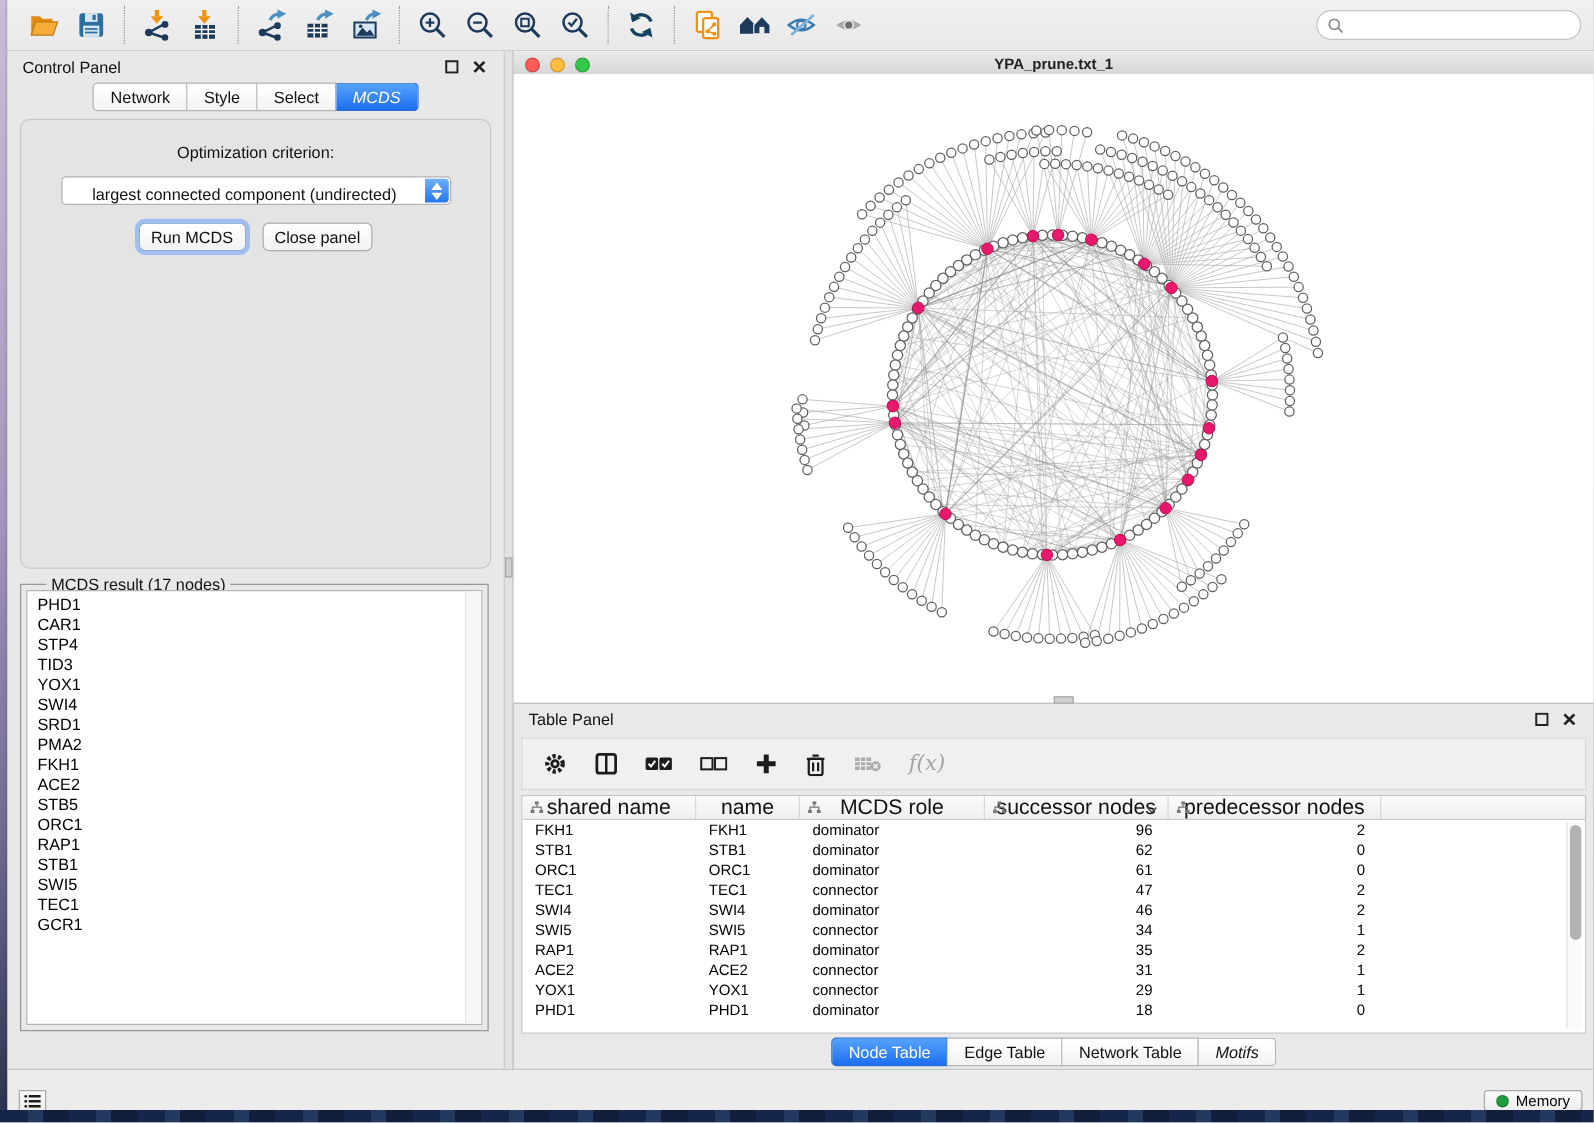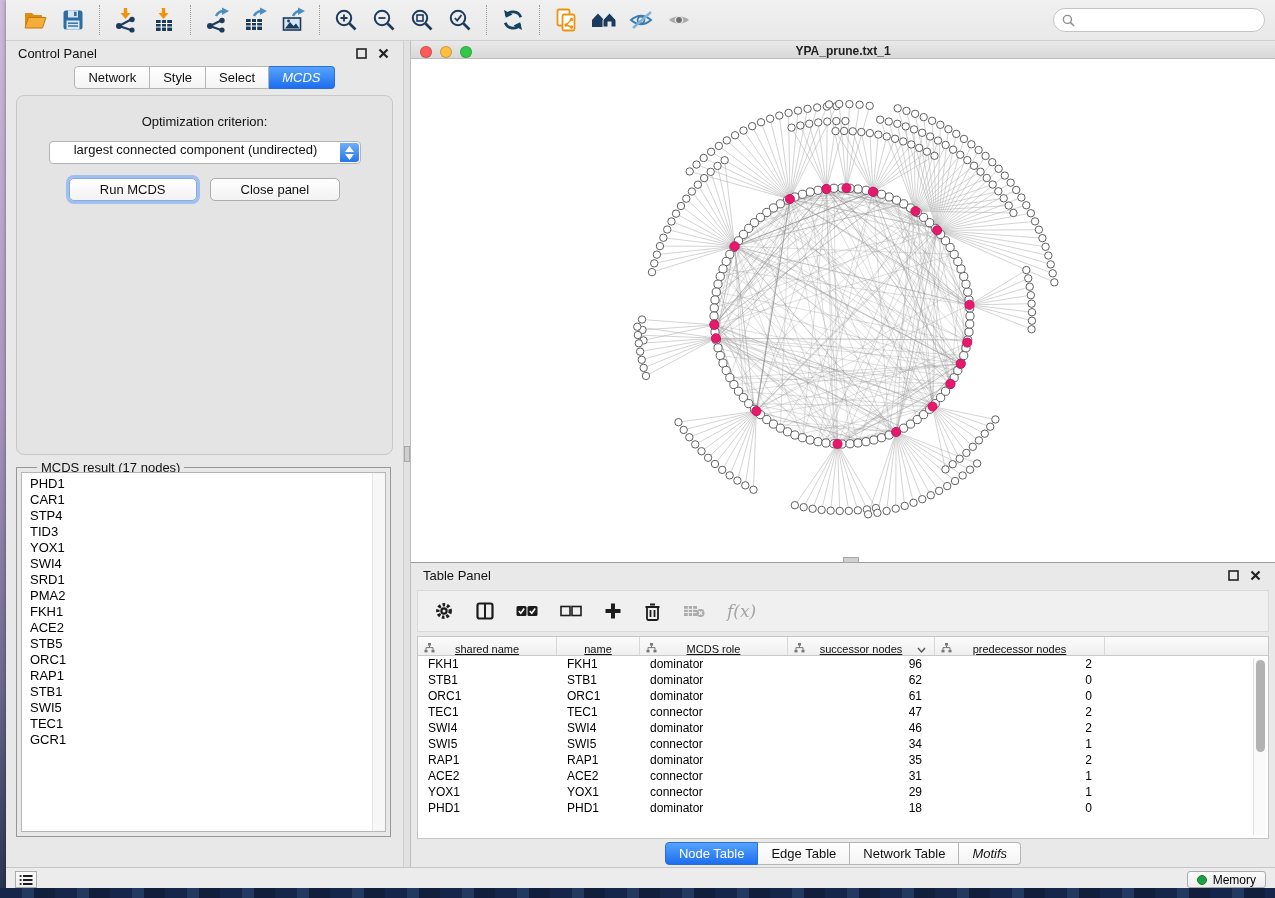--- a/index.html
+++ b/index.html
@@ -31,29 +31,29 @@
   .seg { display:flex; justify-content:center; }
   .seg .tab { background:linear-gradient(#ffffff,#f3f3f3); border:1px solid #b5b5b5; border-left:none;
               padding:3px 13px; font-size:13px; color:#111; }
   .seg .tab:first-child { border-left:1px solid #b5b5b5; border-radius:4px 0 0 4px; }
   .seg .tab:last-child { border-radius:0 4px 4px 0;font-style:italic; }
   .seg .tab.active { background:linear-gradient(#56a3fc,#1d6ef0); border-color:#2a6fd4; color:#fff; }
   .cp-body { flex:none; margin:6px 10px 0 10px; height:360px; background:#e4e4e4;
              border:1px solid #c8c8c8; border-radius:8px; text-align:center; padding-top:18px; }
   .opt-label { font-size:13px; color:#111; }
   .dropdown { margin:12px auto 0 auto; width:312px; height:23px; background:#fff; border:1px solid #b3b3b3;
-              border-radius:4px; display:flex; align-items:flex-start; position:relative; }
+              border-radius:4px; display:flex; align-items:flex-end; position:relative; }
   .dropdown .dd-text { flex:1; font-size:13px; color:#111; text-align:center; padding-right:18px; }
   .dd-spin { position:absolute; right:1px; top:1px; bottom:1px; width:19px; border-radius:0 3px 3px 0;
              background:linear-gradient(#6fb0fb,#2575ec); display:flex; flex-direction:column;
              align-items:center; justify-content:center; gap:2px; }
   .dd-spin svg { display:block; }
   .btn-row { margin-top:14px; display:flex; justify-content:center; gap:13px; }
   .pbtn { background:linear-gradient(#ffffff,#f2f2f2); border:1px solid #adadad; border-radius:5px;
-          font-size:13px; color:#111; padding:3px 30px; height:23px; }
+          font-size:13px; color:#111; padding:3px 9px; height:23px; }
   .pbtn.focused { box-shadow:0 0 0 3px rgba(100,160,250,.55); border-color:#85abe0; }
   .mcds-group { flex:1; margin:12px 12px 30px 10px; border:1px solid #979797; min-height:0;
                 position:relative; padding:4px; display:flex; }
   .mcds-legend { position:absolute; top:-8px; left:20px; background:#e8e8e8; font-size:13px; color:#111; padding:0 4px; }
   .mcds-listbox { flex:1; background:#fff; border:1px solid #b5b5b5; position:relative; overflow:hidden;
                   padding:3px 0 0 0; }
   .mcds-item { font-size:13px; line-height:16px; padding-left:8px; color:#000; }
   .list-gutter { position:absolute; right:0; top:0; bottom:0; width:13px; background:#f7f7f7; border-left:1px solid #e5e5e5; }
 
   
@@ -74,37 +74,37 @@
 
   
   .table-panel { flex:1; background:#e9e9e9; display:flex; flex-direction:column; min-height:0; }
   .tp-toolbar { flex:none; margin:2px 6px 4px 6px; height:42px; background:#f0f0f0; border:1px solid #d9d9d9;
                 display:flex; align-items:center; gap:22px; padding:0 16px; }
   .tp-ico { display:flex; align-items:center; justify-content:center; }
   .fx { font-family:"DejaVu Serif", serif; font-style:italic; font-size:17px; color:#a3a3a3; }
   .tp-table { flex:1; margin:0 6px; background:#fff; border:1px solid #c6c6c6; position:relative; overflow:hidden;
               display:flex; flex-direction:column; }
   .thead { flex:none; height:19px; display:flex; background:linear-gradient(#fbfbfb,#efefef); border-bottom:1px solid #c9c9c9; }
-  .th { position:relative; display:flex; align-items:flex-end; justify-content:center; font-size:11px; color:#111;
-        border-right:1px solid #d8d8d8;text-decoration:underline; }
+  .th { position:relative; display:flex; align-items:center; justify-content:center; font-size:17px; color:#111;
+        border-right:1px solid #d8d8d8; }
   .th .mini { position:absolute; left:6px; }
   .th .sortchev { position:absolute; right:8px; }
   .c0{width:139px;} .c1{width:83px;} .c2{width:148px;} .c3{width:147px;} .c4{width:170px;} .cfill{flex:1;border-right:none;}
   .tbody { flex:1; position:relative; }
   .trow { display:flex; height:16px; }
   .td { font-size:12px; color:#000; line-height:16px; }
   .td.l { padding-left:10px; text-align:left; }
   .td.r { padding-right:13px; text-align:right; }
   .vscroll { position:absolute; right:2px; top:21px; bottom:3px; width:13px; background:#fafafa; border-left:1px solid #e2e2e2; }
   .vthumb { position:absolute; left:2px; top:2px; width:9px; height:92px; background:#b2b2b2; border-radius:5px; }
   .tp-tabs { flex:none; height:28px; display:flex; align-items:center; justify-content:center; }
 
   
   .statusbar { flex:none; height:21px; background:#ececec; border-top:1px solid #c6c6c6;
-               display:flex; align-items:flex-end; padding:0 9px; }
+               display:flex; align-items:flex-start; padding:16px 9px; }
   .sb-btn { width:22px; height:17px; background:linear-gradient(#fbfbfb,#ededed); border:1px solid #ababab;
             display:flex; align-items:center; justify-content:center; }
   .mem-btn { margin-left:auto; height:17px; background:linear-gradient(#fbfbfb,#ededed); border:1px solid #ababab;
              border-radius:3px; display:flex; align-items:center; gap:6px; padding:0 9px; font-size:12px; color:#000; }
   .mem-dot { width:10px; height:10px; border-radius:50%; background:#1e9e3e; border:1px solid #157a2e; }
 </style>
 </head>
 <body>
 
 <div class="screen">

